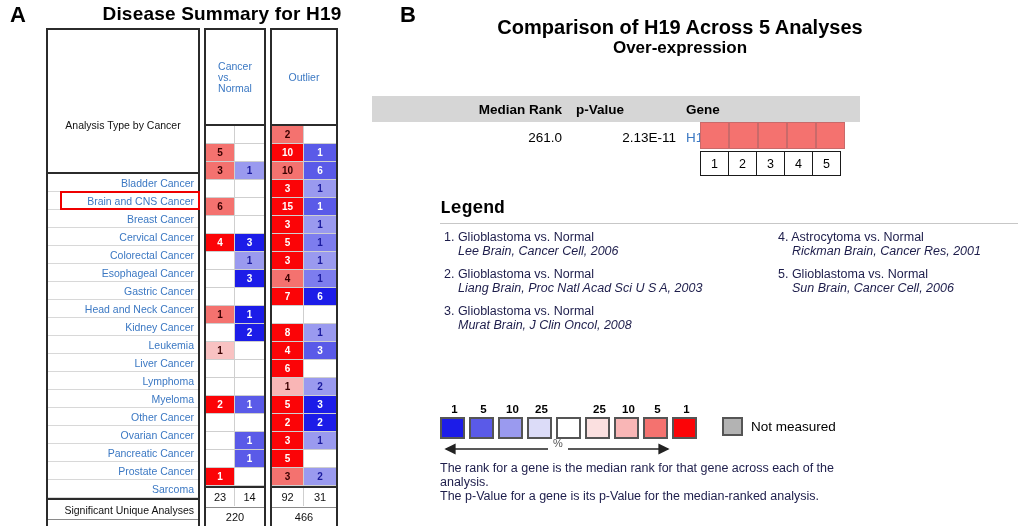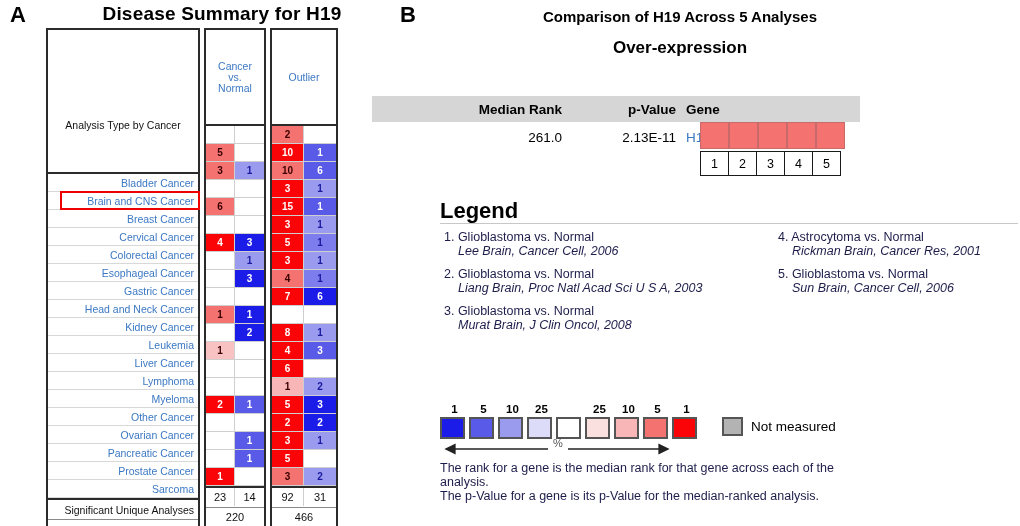--- a/index.html
+++ b/index.html
@@ -28,21 +28,21 @@
 
   .hdr-cell{
     height:96px;box-sizing:border-box;
     display:flex;align-items:center;justify-content:center;
     border-bottom:2px solid #2b2b2b;
   }
   #labelcol{width:154px;}
   #labelcol .hdr-cell{font-size:10.5px;color:#111;margin-top:48px;}
   #cvn-col{width:62px;}
   #out-col{width:68px;}
-  .hdr-cell.blue{color:#3b78c3;font-size:10.5px;line-height:11px;text-align:center;}
+  .hdr-cell.blue{color:#3b78c3;font-size:10.5px;line-height:11px;}
 
   .rowset{display:flex;flex-direction:column;}
   .trow{display:flex;height:18px;}
   .lcell{
     width:150px;box-sizing:border-box;
     display:flex;align-items:center;justify-content:flex-end;
     padding-right:4px;font-size:10.5px;color:#3b78c3;
     border-bottom:1px solid #d8d8d8;white-space:nowrap;
   }
   .lcell.hl{position:relative;}
@@ -61,50 +61,50 @@
 
   .sumrow{display:flex;height:19px;border-top:2px solid #2b2b2b;}
   .sumrow .lcell{border-bottom:none;justify-content:flex-end;color:#111;font-size:10.5px;}
   .sumrow .dcell{color:#111;font-weight:normal;font-size:11px;border-bottom:none;}
   .sumrow.last{border-top:1px solid #8a8a8a;}
   .wide{width:62px !important;border-right:none !important;}
   .wide-o{width:68px !important;border-right:none !important;}
 
   
   #panelB-title{
-    position:absolute;left:430px;top:8px;width:500px;text-align:center;
-    font-size:15px;font-weight:bold;
+    position:absolute;left:430px;top:16px;width:500px;text-align:center;
+    font-size:20px;font-weight:bold;
   }
   #panelB-sub{
     position:absolute;left:430px;top:38px;width:500px;text-align:center;
     font-size:17px;font-weight:bold;
   }
   #mrtable{position:absolute;left:372px;top:96px;width:488px;}
   #mr-head{
     background:#d6d6d6;height:26px;display:flex;align-items:center;
     font-size:13.5px;font-weight:bold;
   }
   #mr-head .c1{width:190px;text-align:right;}
-  #mr-head .c2{width:100px;text-align:right;padding-left:14px;}
+  #mr-head .c2{width:100px;text-align:left;padding-left:14px;}
   #mr-head .c3{width:60px;text-align:left;padding-left:10px;}
   #mr-body{height:30px;display:flex;align-items:center;font-size:13.5px;}
   #mr-body .c1{width:190px;text-align:right;}
   #mr-body .c2{width:100px;text-align:right;padding-left:14px;}
   #mr-body .c3{width:60px;text-align:left;padding-left:10px;color:#3b78c3;}
   #mini-heat{position:absolute;left:700px;top:122px;display:flex;}
   #mini-heat .hc{width:29px;height:27px;border:1px solid #c96a6a;box-sizing:border-box;}
   #mini-nums{position:absolute;left:700px;top:151px;display:flex;}
   #mini-nums .nc{
     width:29px;height:25px;border:1.5px solid #1a1a1a;box-sizing:border-box;
     background:#fff;display:flex;align-items:center;justify-content:center;
     font-size:12.5px;margin-left:-1px;
   }
   #mini-nums .nc:first-child{margin-left:0;}
 
-  #legend-title{position:absolute;left:440px;top:198px;font-size:22px;font-weight:bold;}
+  #legend-title{position:absolute;left:440px;top:198px;font-size:18px;font-weight:bold;font-family:Liberation Mono, monospace;}
   #legend-rule{position:absolute;left:440px;top:223px;width:578px;height:1px;background:#c7c7c7;}
   .leg-col{position:absolute;font-size:12.5px;color:#1d1d4b;}
   #leg-left{left:444px;top:230px;width:290px;}
   #leg-right{left:778px;top:230px;width:250px;}
   .leg-item{margin-bottom:9px;}
   .leg-line1{white-space:nowrap;}
   .leg-line2{font-style:italic;padding-left:14px;white-space:nowrap;}
 
   #scale{position:absolute;left:440px;top:403px;width:360px;}
   #scale-nums{display:flex;height:14px;font-size:11.5px;font-weight:bold;}

